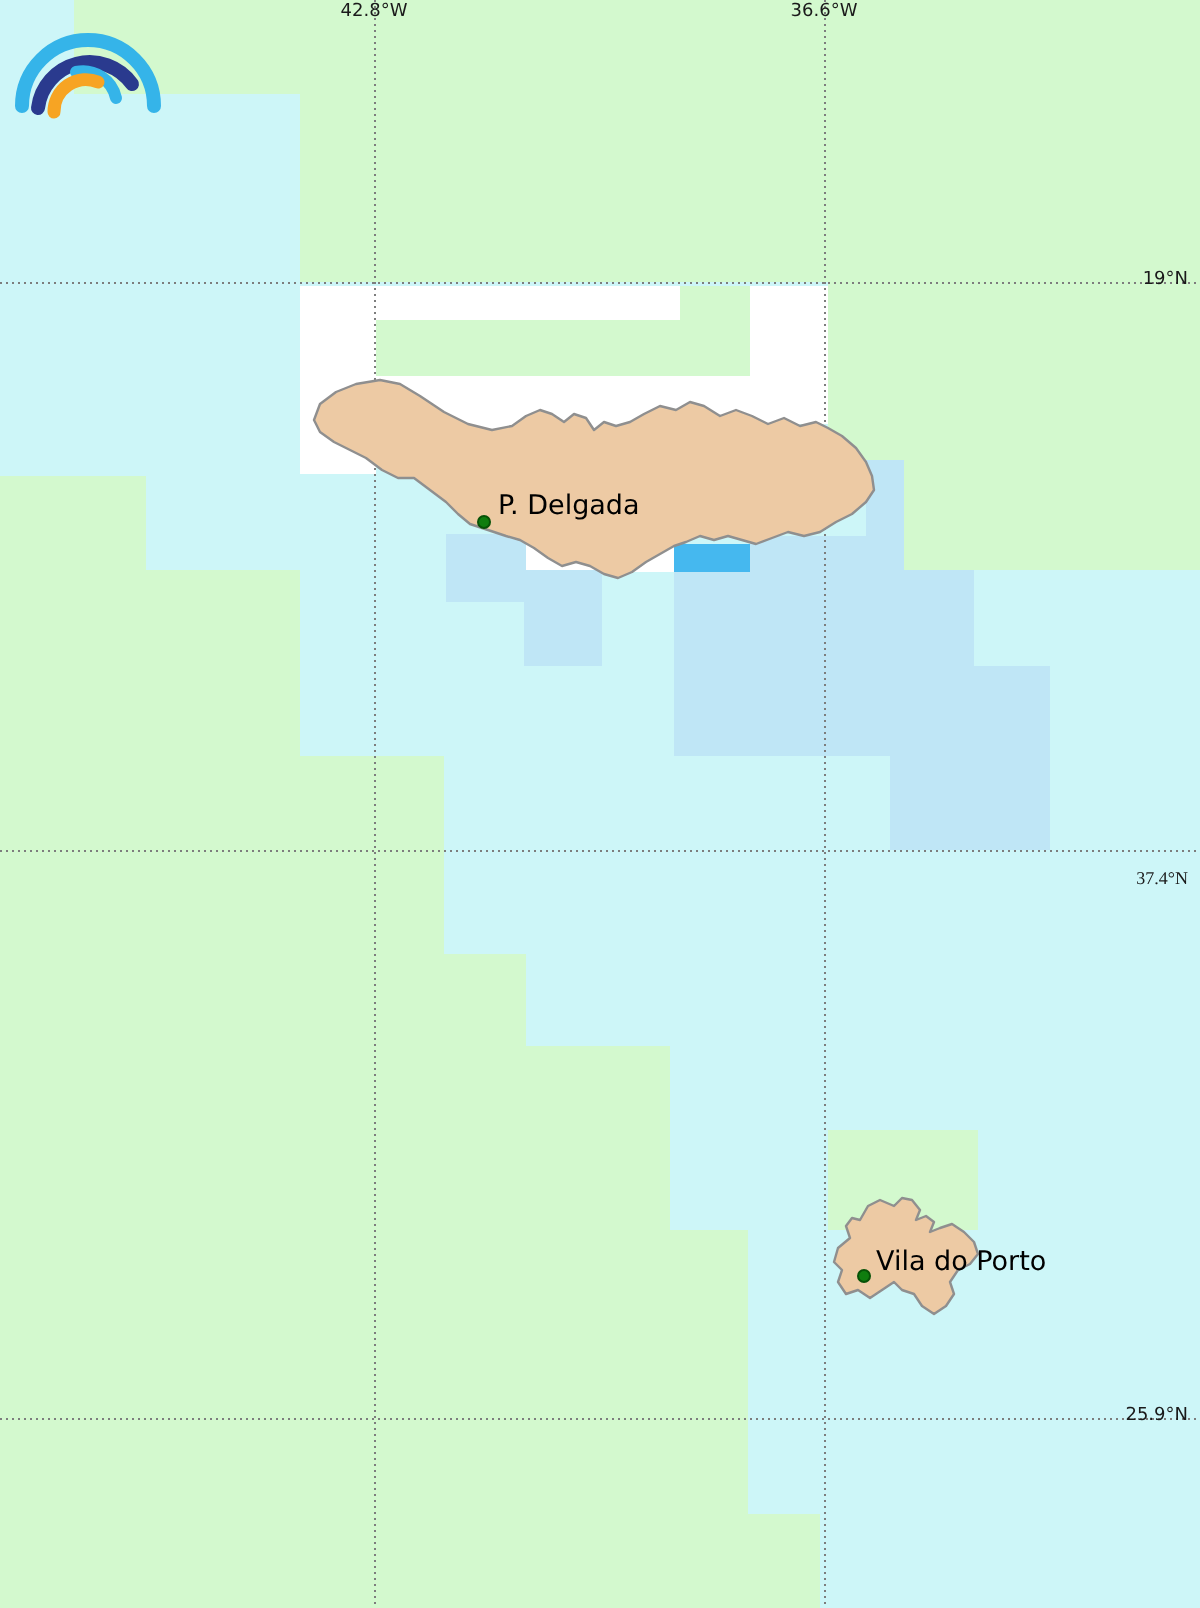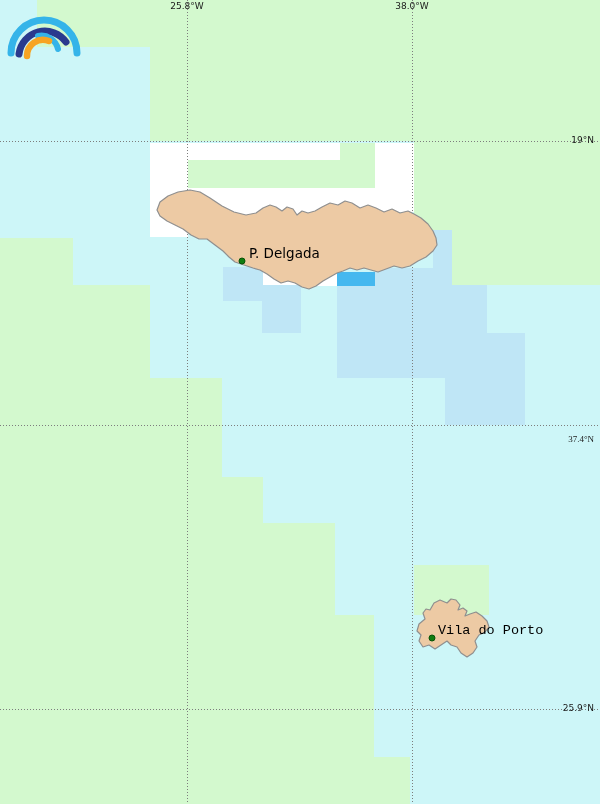--- a/index.html
+++ b/index.html
@@ -48,39 +48,39 @@
       <div class="tile" style="left: 262px; top: 285px; width: 39px; height: 48px; background: rgb(191, 230, 246);"></div>
       <div class="tile" style="left: 337px; top: 285px; width: 150px; height: 48px; background: rgb(191, 230, 246);"></div>
       <div class="tile" style="left: 337px; top: 333px; width: 188px; height: 45px; background: rgb(191, 230, 246);"></div>
       <div class="tile" style="left: 445px; top: 378px; width: 80px; height: 47px; background: rgb(191, 230, 246);"></div>
       <div class="tile" style="left: 375px; top: 268px; width: 77px; height: 18px; background: rgb(191, 230, 246);"></div>
       <div class="tile" style="left: 433px; top: 230px; width: 19px; height: 40px; background: rgb(191, 230, 246);"></div>
       <div class="tile" style="left: 337px; top: 272px; width: 38px; height: 14px; background: rgb(69, 184, 239);"></div>
     </div>
   <div id="grid">
       <div class="grid-v" style="left: 187px;"></div>
-      <div class="lon-label" style="left: 187px; top: 1px;">25.8°W</div>
+      <div class="lon-label" style="left: 187px; top: 1px;">42.8°W</div>
       <div class="grid-v" style="left: 412px;"></div>
-      <div class="lon-label" style="left: 412px; top: 1px;">38.0°W</div>
+      <div class="lon-label" style="left: 412px; top: 1px;">36.6°W</div>
       <div class="grid-h" style="top: 141px;"></div>
       <div class="lat-label" style="top: 135px;">19°N</div>
       <div class="grid-h" style="top: 425px;"></div>
       <div class="lat-label" style="top: 434px; font-family: Liberation Serif, serif;">37.4°N</div>
       <div class="grid-h" style="top: 709px;"></div>
       <div class="lat-label" style="top: 703px;">25.9°N</div>
     </div>
   <svg id="islands" width="600" height="804" viewBox="0 0 600 804">
       <polygon points="157,210 160,202 168,196 178,192 190,190 200,192 210,198 222,206 234,212 246,215 256,213 263,208 270,205 276,207 282,211 287,207 293,209 297,215 302,211 308,213 315,211 322,207 330,203 338,205 345,201 352,203 360,208 368,205 376,208 384,212 392,209 400,213 408,211 414,214 421,218 428,224 433,231 436,238 437,245 433,251 426,257 418,261 410,266 402,268 394,266 386,269 378,272 371,270 364,268 357,270 350,268 343,271 337,273 330,277 323,281 316,286 309,289 302,287 295,283 288,281 281,283 274,279 267,274 260,270 253,268 247,266 241,264 235,262 229,257 223,251 215,245 207,239 199,239 191,235 183,229 175,225 167,221 160,216" fill="#edcaa4" stroke="#8f8f8f" stroke-width="1.2" stroke-linejoin="round"></polygon>
       <polygon points="430,610 434,603 440,600 447,603 451,599 456,600 460,605 458,610 463,608 467,611 465,616 470,614 476,612 482,616 487,621 489,627 485,632 479,635 475,641 477,647 473,653 467,657 461,653 457,647 451,645 447,641 441,645 435,649 429,645 423,647 419,641 421,635 417,631 419,624 425,619 423,613 426,609" fill="#edcaa4" stroke="#8f8f8f" stroke-width="1.2" stroke-linejoin="round"></polygon>
     </svg>
   <div id="cities">
       <div class="city-dot" style="left: 242px; top: 261px; background: rgb(15, 125, 15); border: 1px solid rgb(7, 82, 7);"></div>
       <div class="city-label" style="left: 249px; top: 245px;">P. Delgada</div>
       <div class="city-dot" style="left: 432px; top: 638px; background: rgb(15, 125, 15); border: 1px solid rgb(7, 82, 7);"></div>
-      <div class="city-label" style="left: 438px; top: 623px; font-family: Liberation Mono, monospace;">Vila do Porto</div>
+      <div class="city-label" style="left: 438px; top: 623px;">Vila do Porto</div>
     </div>
   <svg id="logo-svg" width="90" height="70" viewBox="0 0 90 70">
       <path d="M 11 53 A 33 33 0 0 1 77 53" fill="none" stroke="#35b4e9" stroke-width="7" stroke-linecap="round"></path>
       <path d="M 19 54 A 26 26 0 0 1 66 42" fill="none" stroke="#2a3a8e" stroke-width="7" stroke-linecap="round"></path>
       <path d="M 38 36 A 17 17 0 0 1 58 49" fill="none" stroke="#35b4e9" stroke-width="6" stroke-linecap="round"></path>
       <path d="M 27 56 A 16 16 0 0 1 49 41" fill="none" stroke="#f7a423" stroke-width="6.5" stroke-linecap="round"></path>
     </svg>
 </div>
 
 </body></html>

